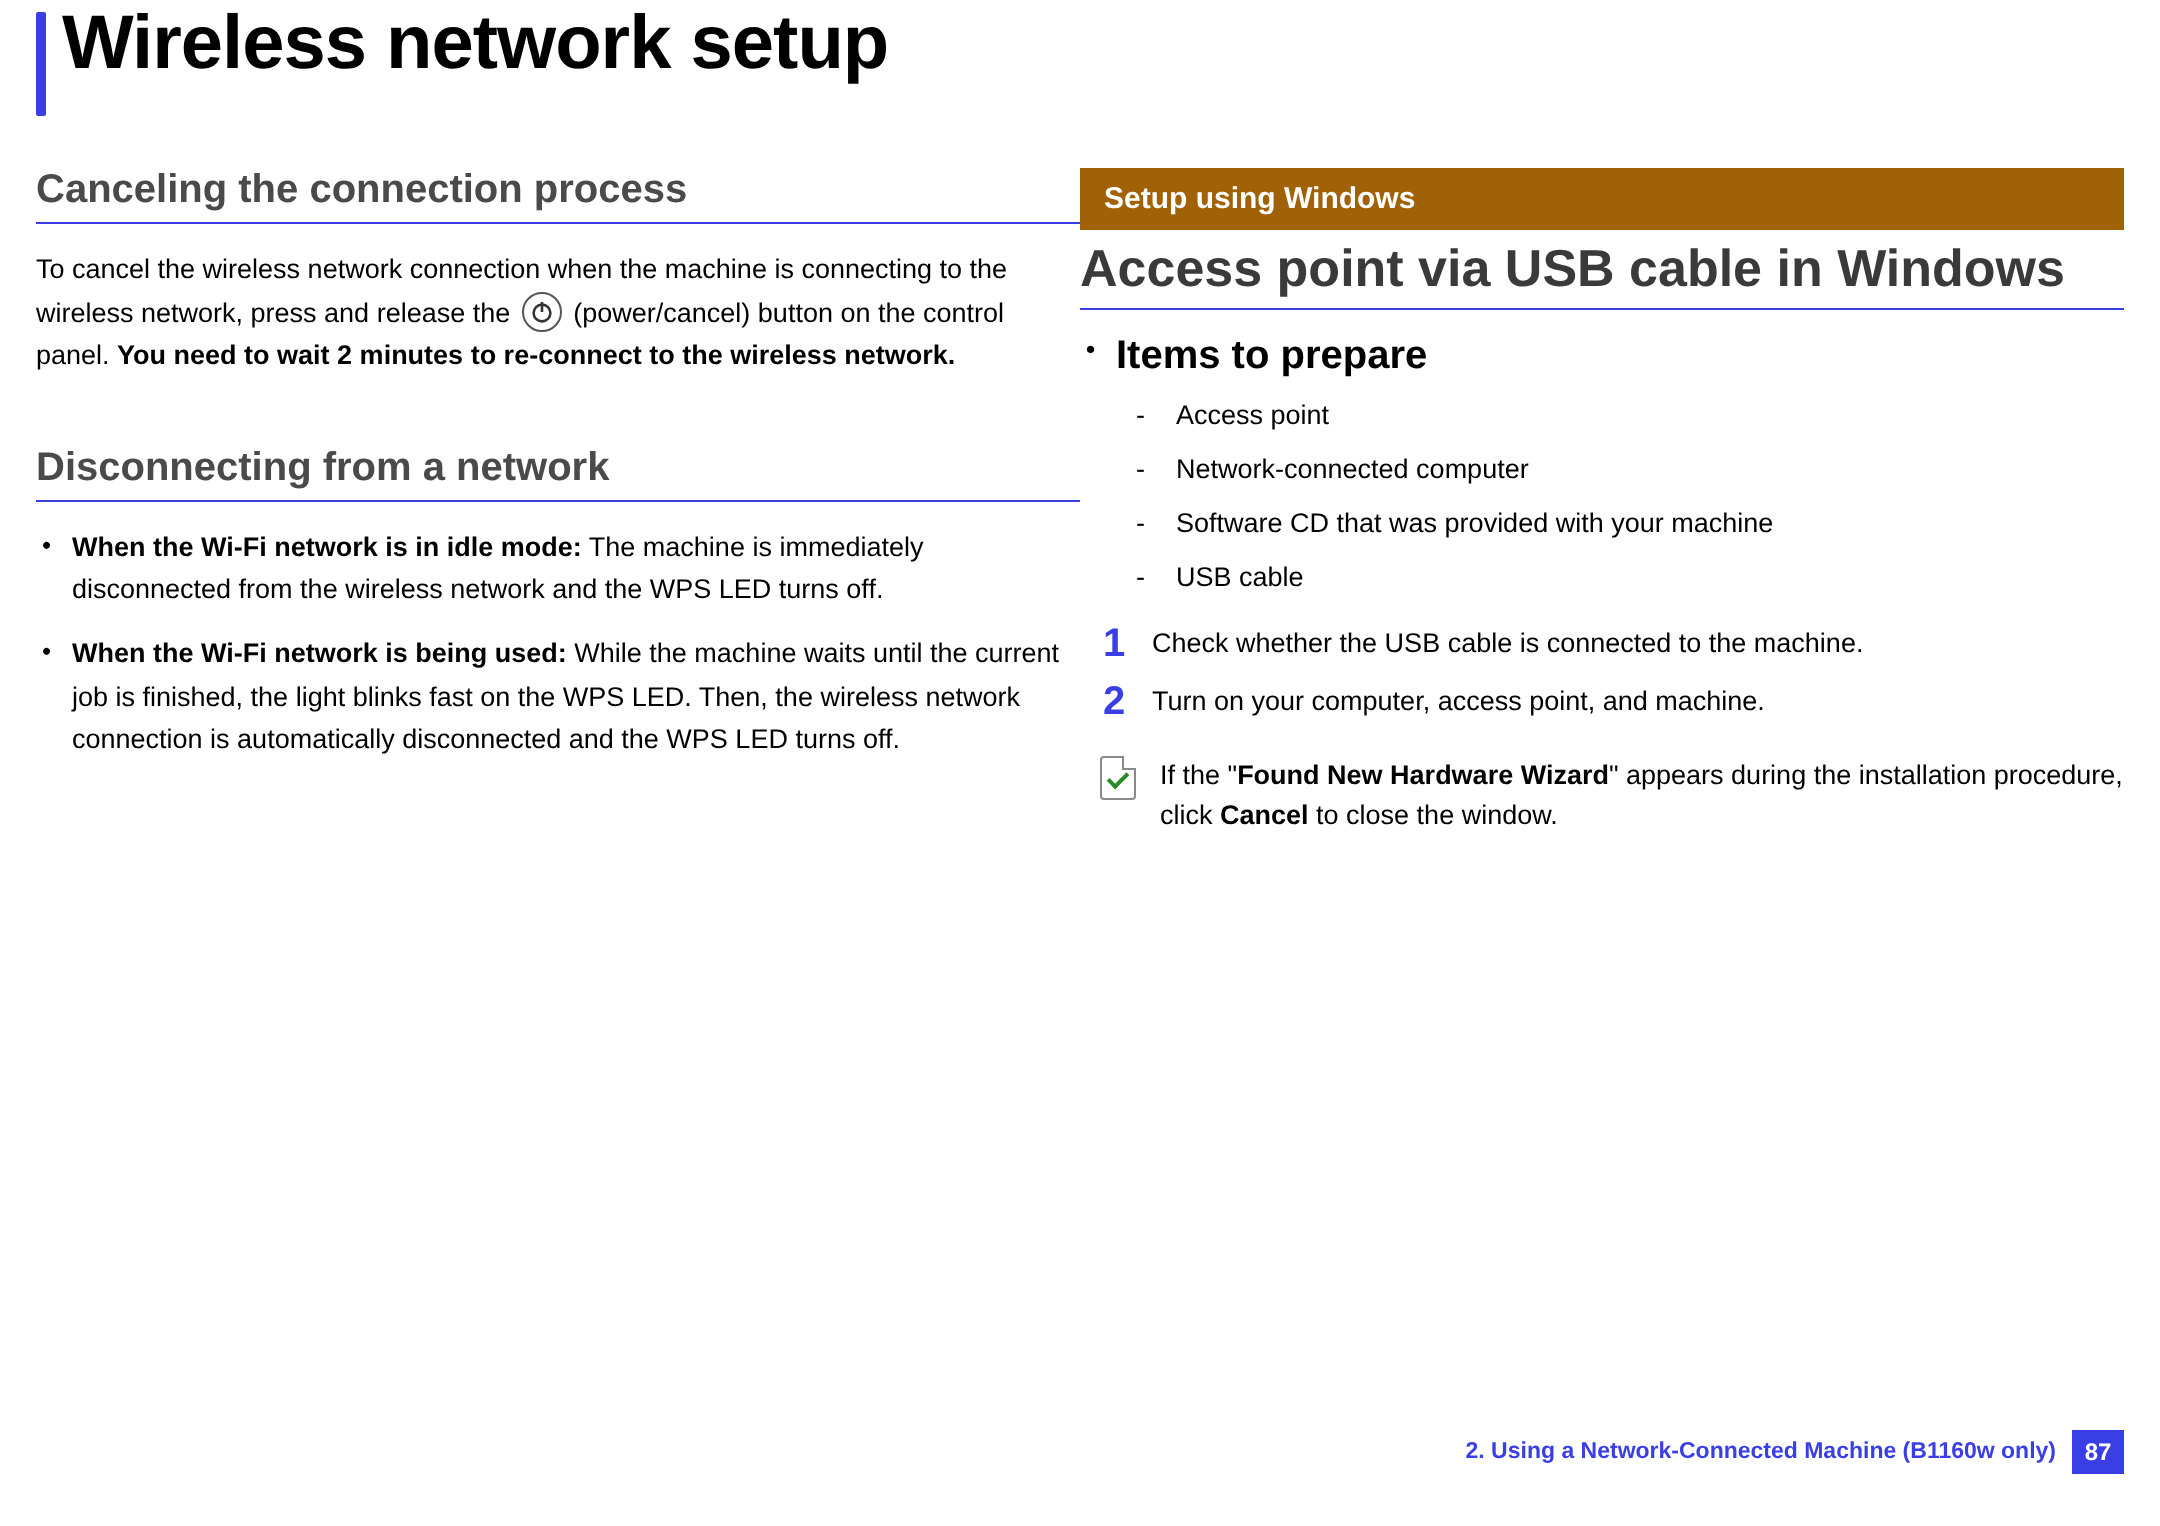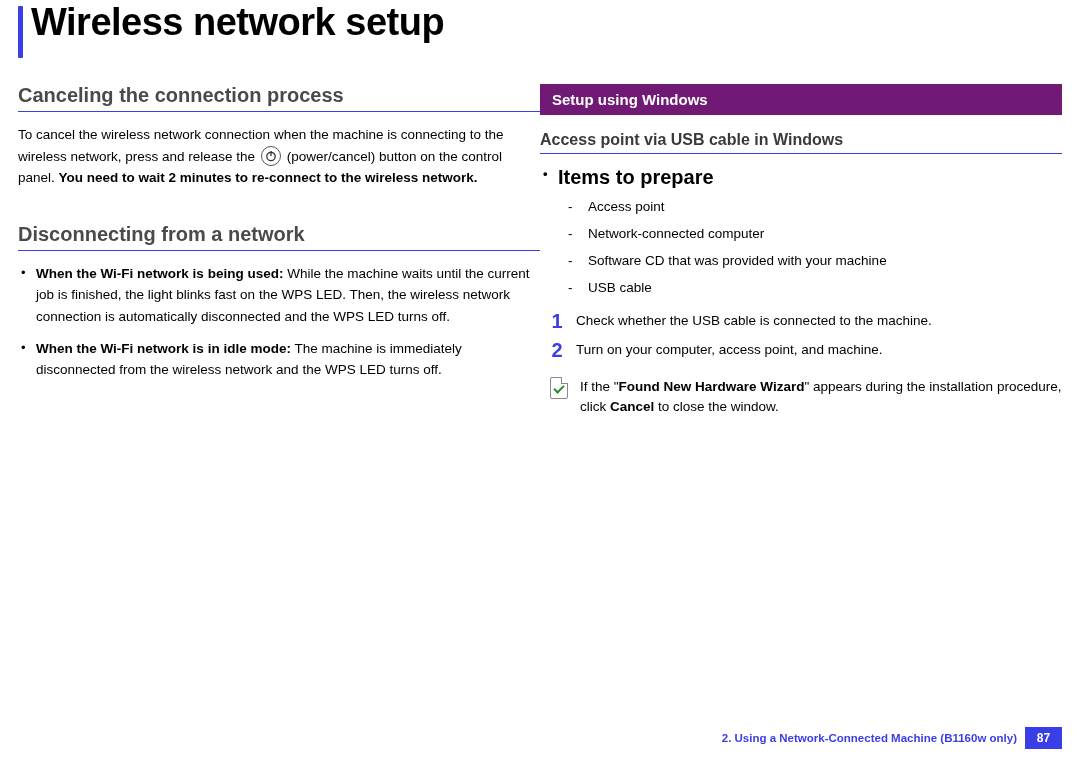--- a/index.html
+++ b/index.html
@@ -73,29 +73,29 @@
     margin-bottom: 10px;
   }
   .bullet-list > li::before {
     content: "•";
     position: absolute;
     left: 3px;
     top: 0;
     font-size: 13px;
   }
   .section-banner {
-    background: #701a75;
+    background: #a16207;
     color: #fff;
     font-weight: 700;
     font-size: 15px;
     padding: 7px 10px 7px 12px;
-    margin-bottom: 16px;
+    margin-bottom: 4px;
   }
   .sub-heading {
-    font-size: 16px;
+    font-size: 26px;
     font-weight: 700;
     color: #3a3a3a;
     margin: 0 0 4px 0;
   }
   .items-heading {
     font-size: 20px;
     font-weight: 700;
     margin: 10px 0 8px 0;
     position: relative;
     padding-left: 18px;
@@ -200,37 +200,37 @@
     position: relative;
     top: -1px;
   }
   .inline-icon.circle {
     border-radius: 50%;
   }
   .inline-icon.circle svg { width: 12px; height: 12px; }
   .inline-icon.square svg { width: 10px; height: 10px; }
   .footer {
     position: absolute;
-    bottom: 14px;
+    bottom: 26px;
     right: 18px;
     display: flex;
     align-items: center;
     gap: 8px;
   }
   .footer-text {
     color: #3a3ee6;
     font-size: 11.5px;
     font-weight: 700;
   }
   .footer-pagenum {
     background: #3a3ee6;
     color: #fff;
     font-weight: 700;
     font-size: 12px;
-    width: 37px;
+    width: 26px;
     height: 22px;
     display: flex;
     align-items: center;
     justify-content: center;
   }
   .sp { height: 22px; }
 </style>
 </head>
 <body>
 
@@ -261,26 +261,26 @@
       </p>
 
       <div class="sp"></div>
 
       <div class="section-heading">Disconnecting from a network</div>
       <div class="rule"></div>
 
 
       <ul class="bullet-list">
         <li>
+          <span class="bold">When the Wi-Fi network is in idle mode:</span>
+          <span> The machine is immediately disconnected from the wireless network and the WPS LED turns off.</span>
+        </li>
+        <li>
           <span class="bold">When the Wi-Fi network is being used:</span>
           <span> While the machine waits until the current job is finished, the light blinks fast on the WPS LED. Then, the wireless network connection is automatically disconnected and the WPS LED turns off.</span>
-        </li>
-        <li>
-          <span class="bold">When the Wi-Fi network is in idle mode:</span>
-          <span> The machine is immediately disconnected from the wireless network and the WPS LED turns off.</span>
         </li>
       </ul>
 
     </div>
 
     <div class="col">
 
       <div class="section-banner">Setup using Windows</div>
 
       <div class="sub-heading">Access point via USB cable in Windows</div>

